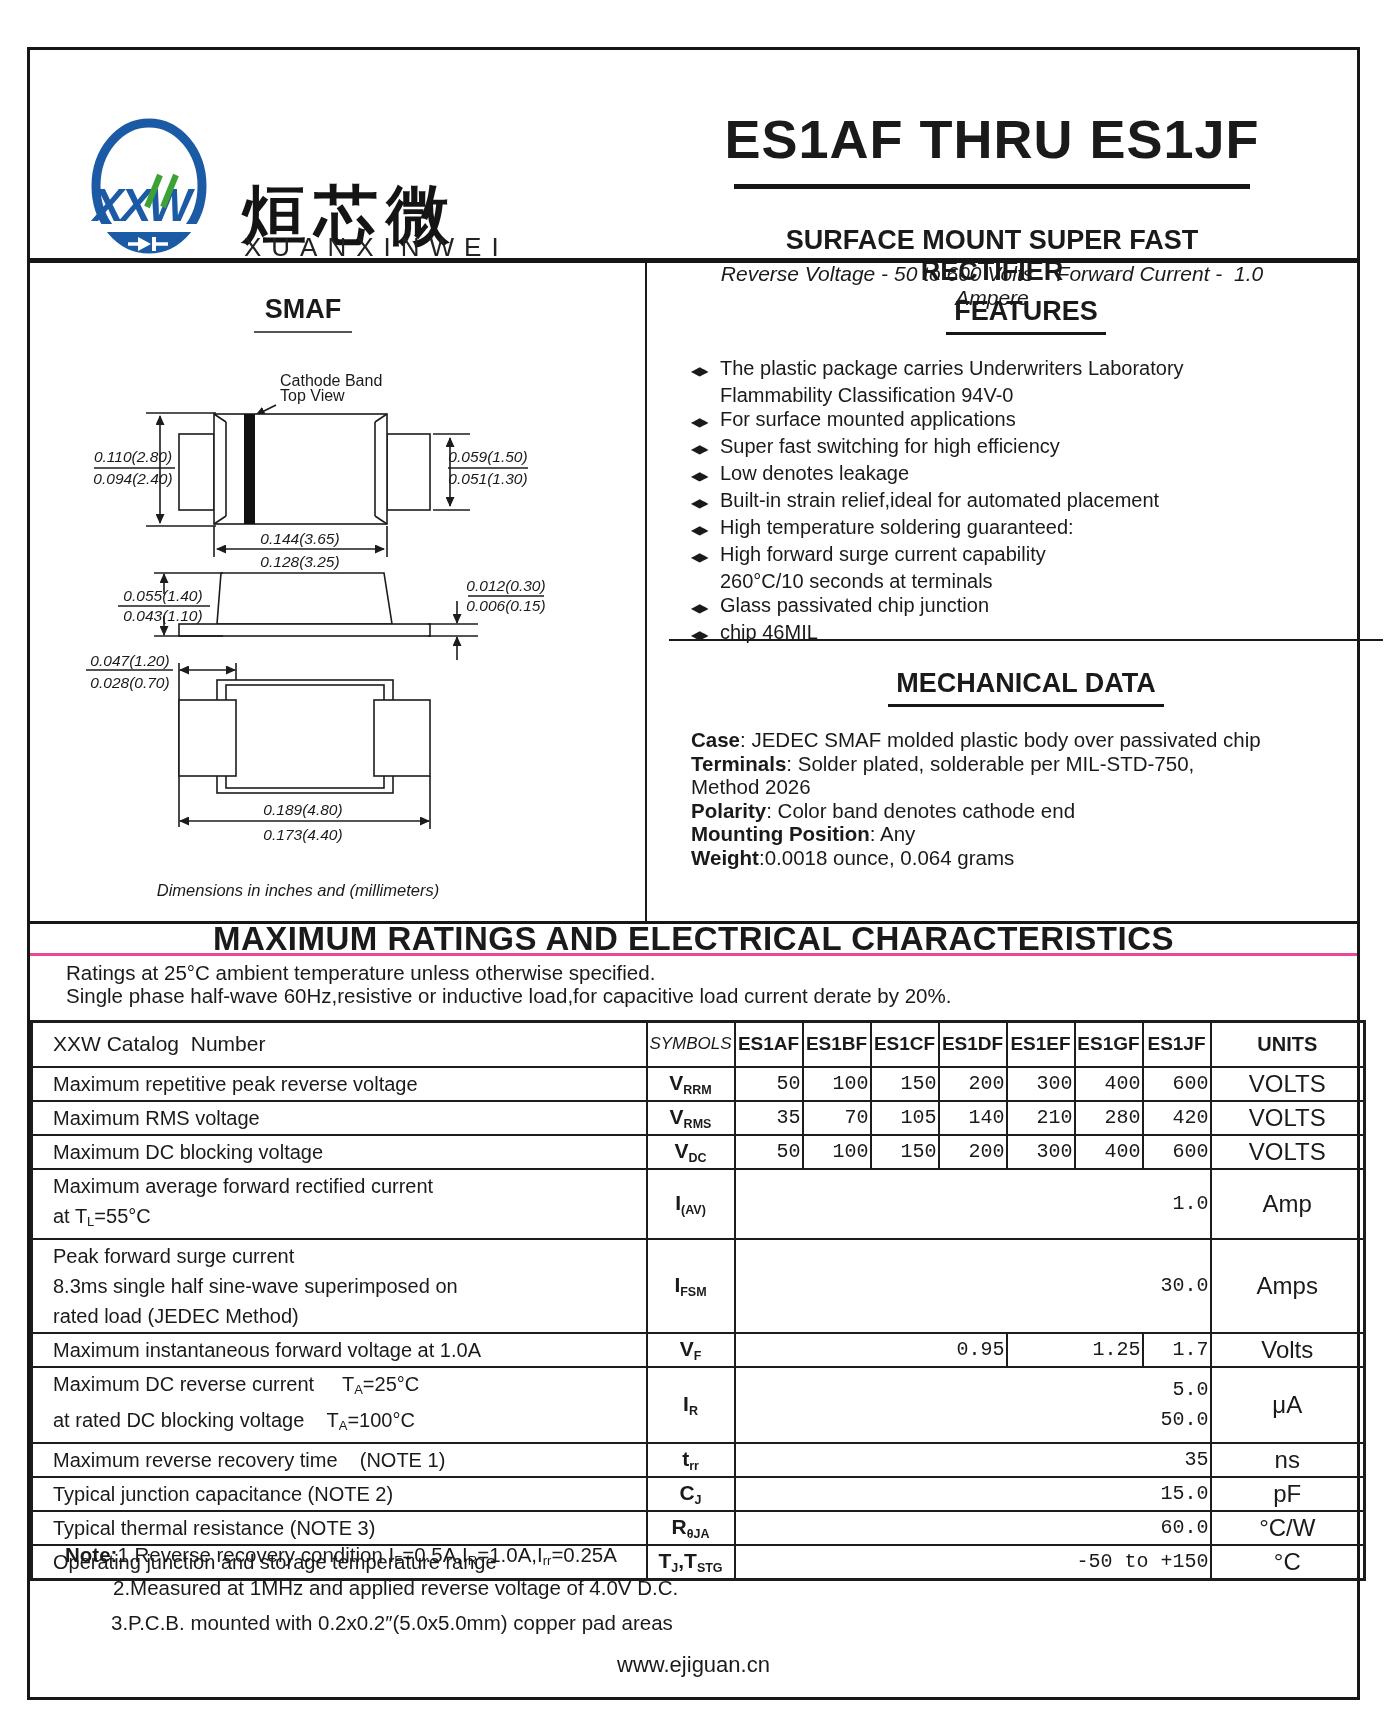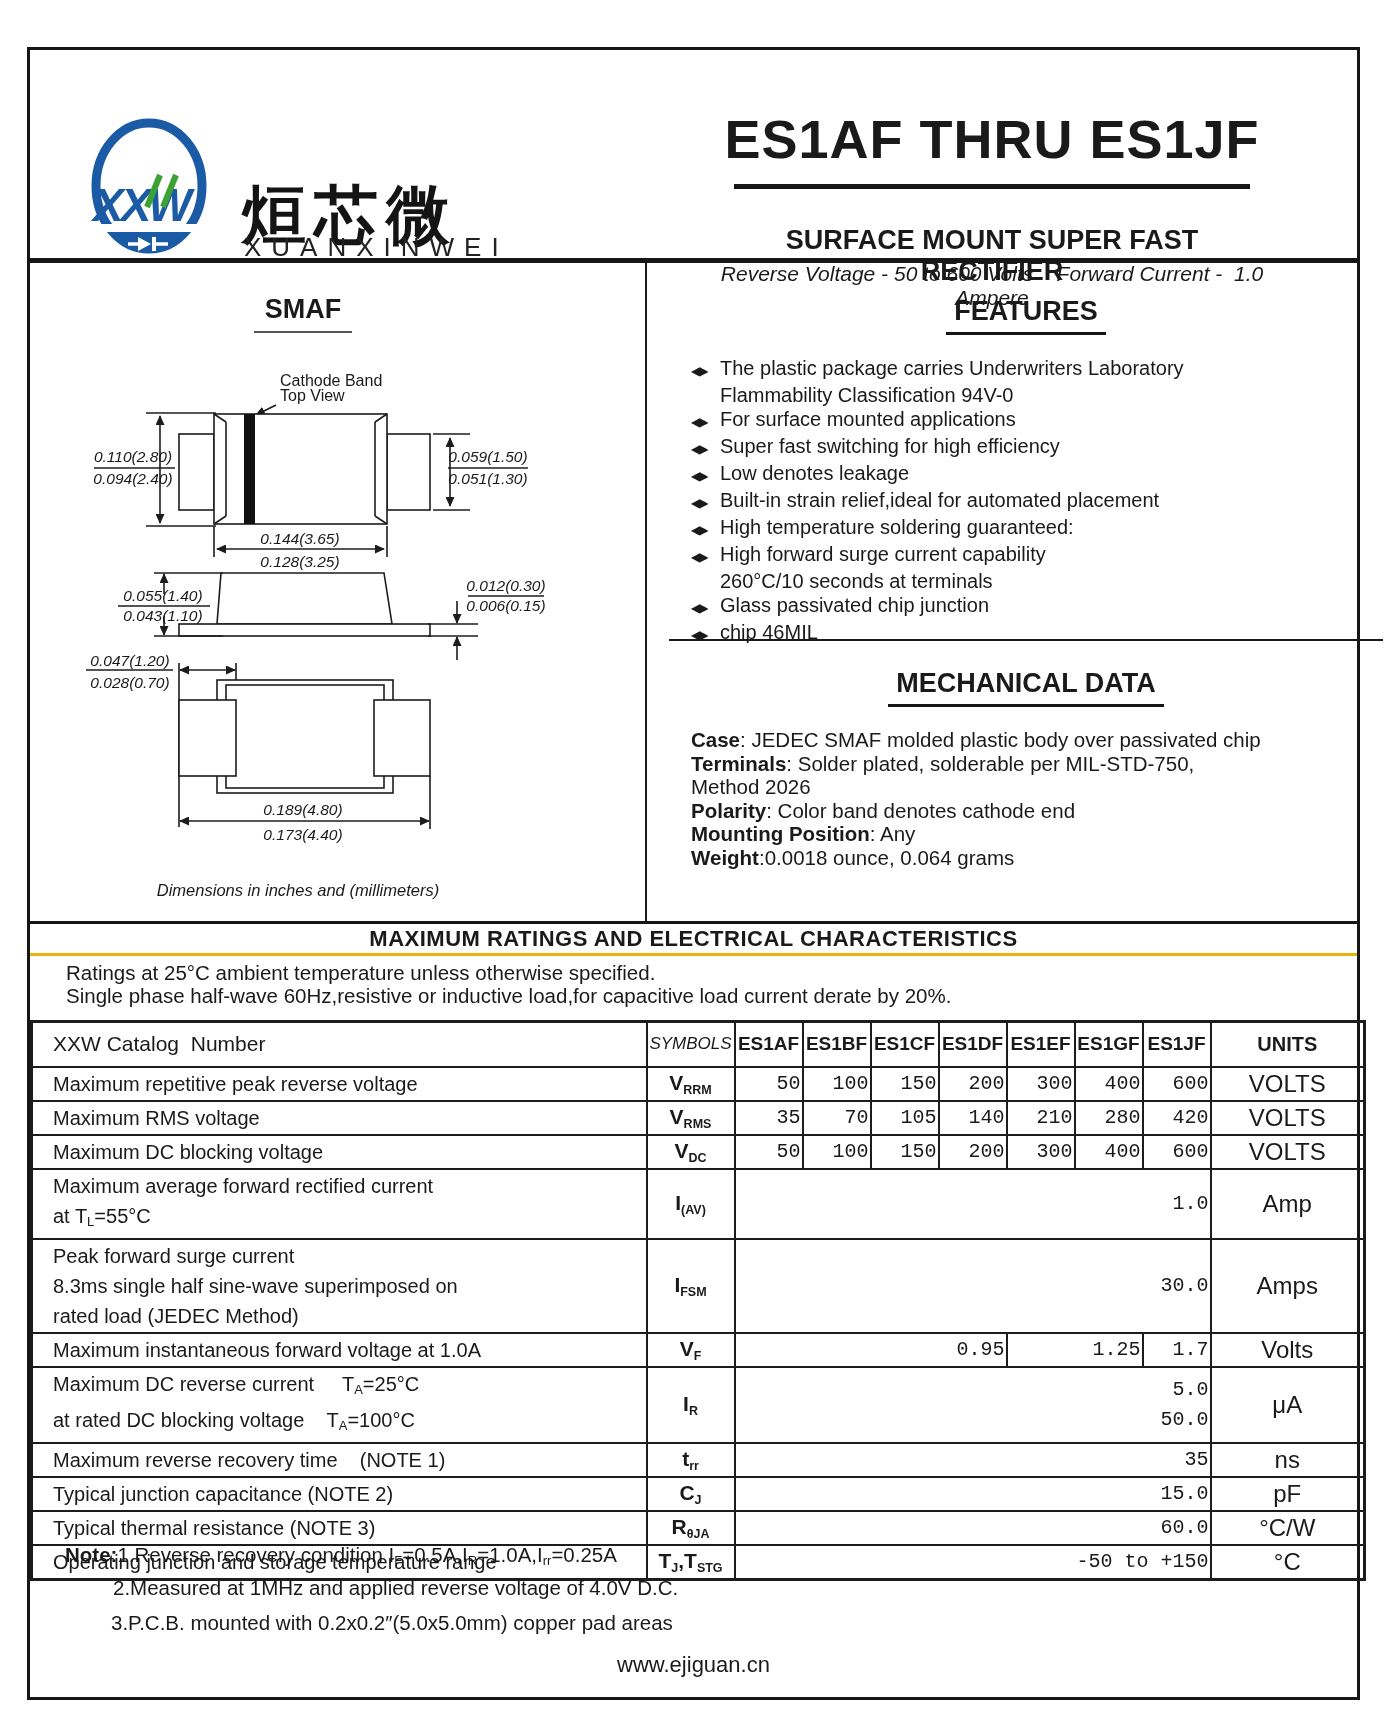--- a/index.html
+++ b/index.html
@@ -22,21 +22,21 @@
   .sec-title{position:absolute;width:100%;text-align:center;font-size:27px;font-weight:bold;}
   .sec-title span{display:inline-block;border-bottom:3px solid #161616;padding:0 8px 5px 8px;}
   .feat-list{position:absolute;top:96px;left:22px;font-size:20px;line-height:24px;}
   .feature-line{white-space:nowrap;}
   .bullet{display:inline-block;width:29px;font-size:12px;transform:scaleX(1.9);transform-origin:0 50%;}
   .mid-rule{position:absolute;top:379px;left:0;width:100%;height:2px;background:#1a1a1a;}
   .mech-list{position:absolute;top:468px;left:22px;font-size:20.5px;line-height:23.6px;}
   .mech-label{font-weight:bold;}
 
   
-  .band{position:absolute;left:0;top:871px;width:100%;height:35px;border-top:3px solid #161616;border-bottom:3px solid #eab308;box-sizing:border-box;text-align:center;font-size:22px;font-weight:bold;line-height:30px;letter-spacing:.5px;}
+  .band{position:absolute;left:0;top:871px;width:100%;height:35px;border-top:3px solid #161616;border-bottom:3px solid #ec4899;box-sizing:border-box;text-align:center;font-size:33px;font-weight:bold;line-height:30px;letter-spacing:.5px;}
   .conds{position:absolute;left:36px;top:912px;font-size:20.5px;line-height:22.5px;}
 
   
   table.ratings{position:absolute;left:0;top:970px;width:1333px;border-collapse:collapse;table-layout:fixed;border:3px solid #1c1c1c;}
   table.ratings th,table.ratings td{border:2px solid #1c1c1c;vertical-align:middle;font-weight:normal;}
   .th-corner{text-align:left;padding-left:20px;font-size:21px;}
   .th-sym{font-style:italic;font-size:17px;text-align:center;}
   .th-dev{font-size:19px;font-weight:bold !important;text-align:center;}
   .th-units{font-size:20px;font-weight:bold !important;text-align:center;margin-left:44px;}
   .c-param{text-align:left;padding-left:20px;font-size:20px;line-height:30px;}

